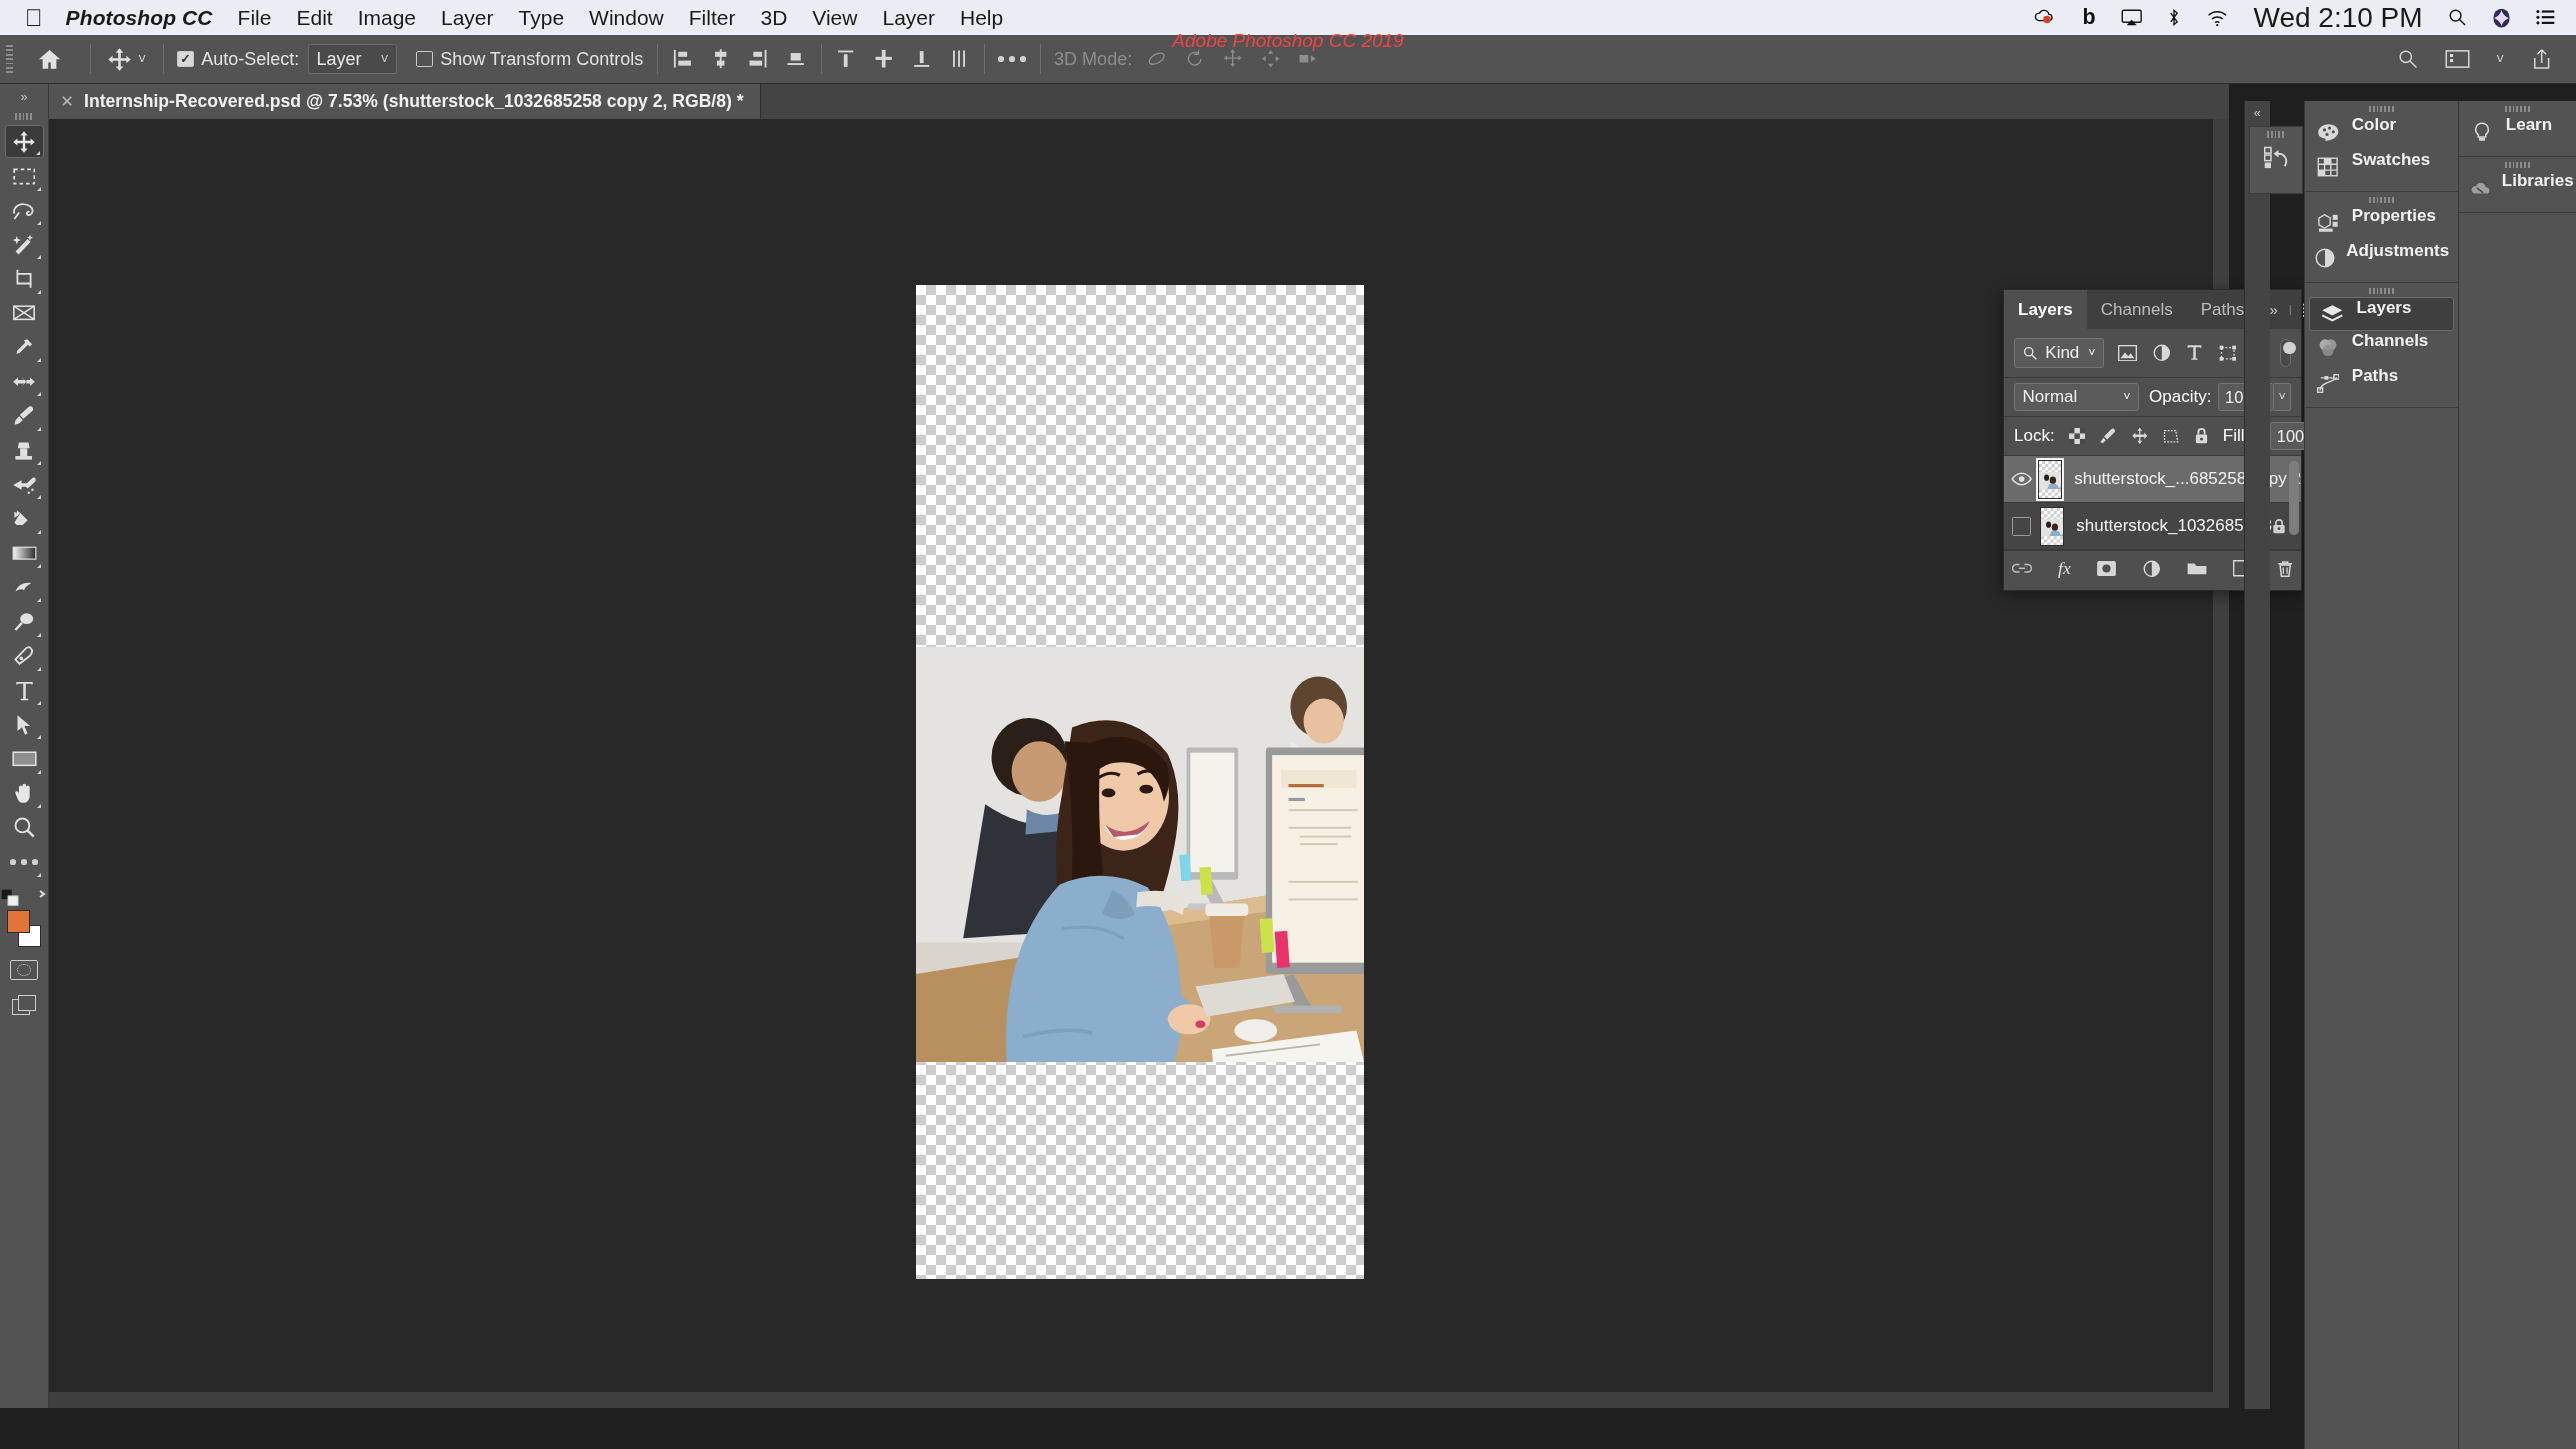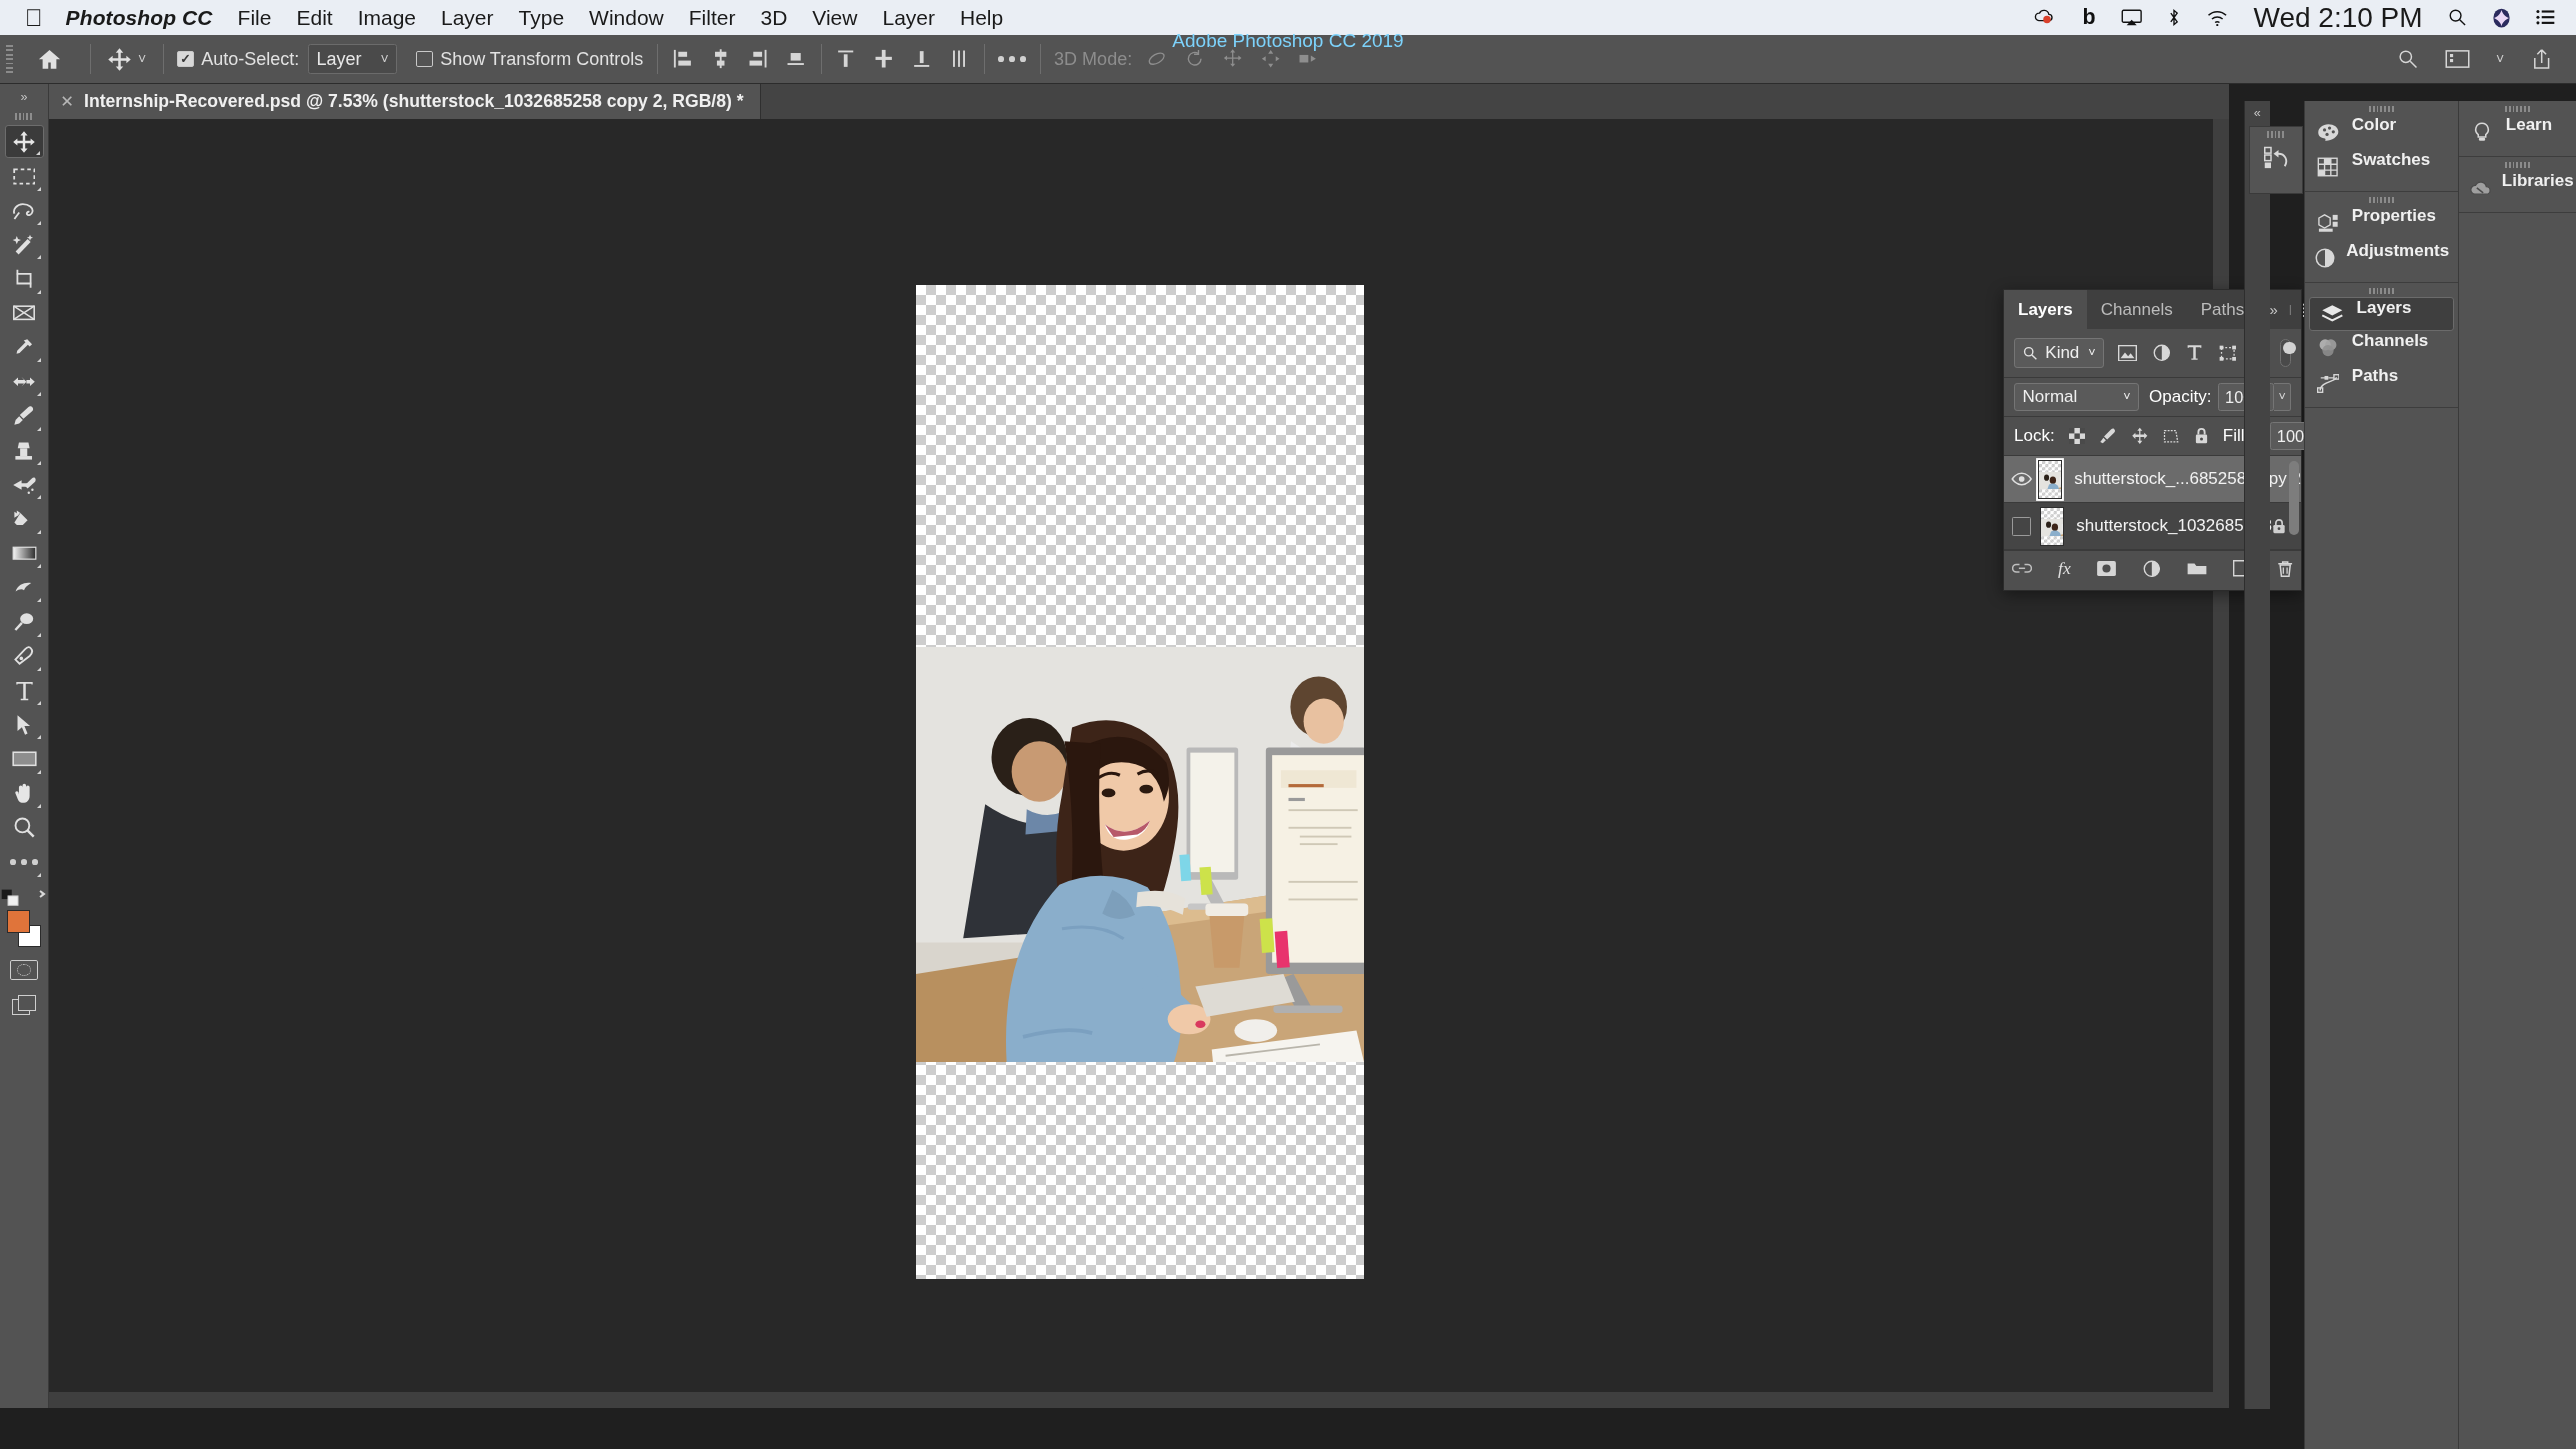--- a/index.html
+++ b/index.html
@@ -283,21 +283,21 @@
             <circle cx="3" cy="13" r="2.4" fill="#111"></circle>
             <circle cx="3" cy="22" r="2.4" fill="#111"></circle>
             <rect x="9" y="2.3" width="20" height="3.4" fill="#111"></rect>
             <rect x="9" y="11.3" width="20" height="3.4" fill="#111"></rect>
             <rect x="9" y="20.3" width="20" height="3.4" fill="#111"></rect>
           </svg>
       </span>
     </div>
   </div>
 
-  <div style="position:absolute;left:0;top:30px;width:2576px;text-align:center;font-size:19px;color:#7dd3fc;z-index:5;">Adobe Photoshop CC 2019</div>
+  <div style="position:absolute;left:0;top:30px;width:2576px;text-align:center;font-size:19px;color:#ef4444;z-index:5;font-style:italic;">Adobe Photoshop CC 2019</div>
 
   <div class="optbar">
     <span class="grip"></span>
     <div class="opt-home">
       <svg width="25" height="22.6" viewBox="0 0 40 36">
           <path d="M20 3L3 18h6v15h9V23h4v10h9V18h6z" fill="#e0e0e0"></path>
         </svg>
     </div>
     <span class="vsep"></span>
 

